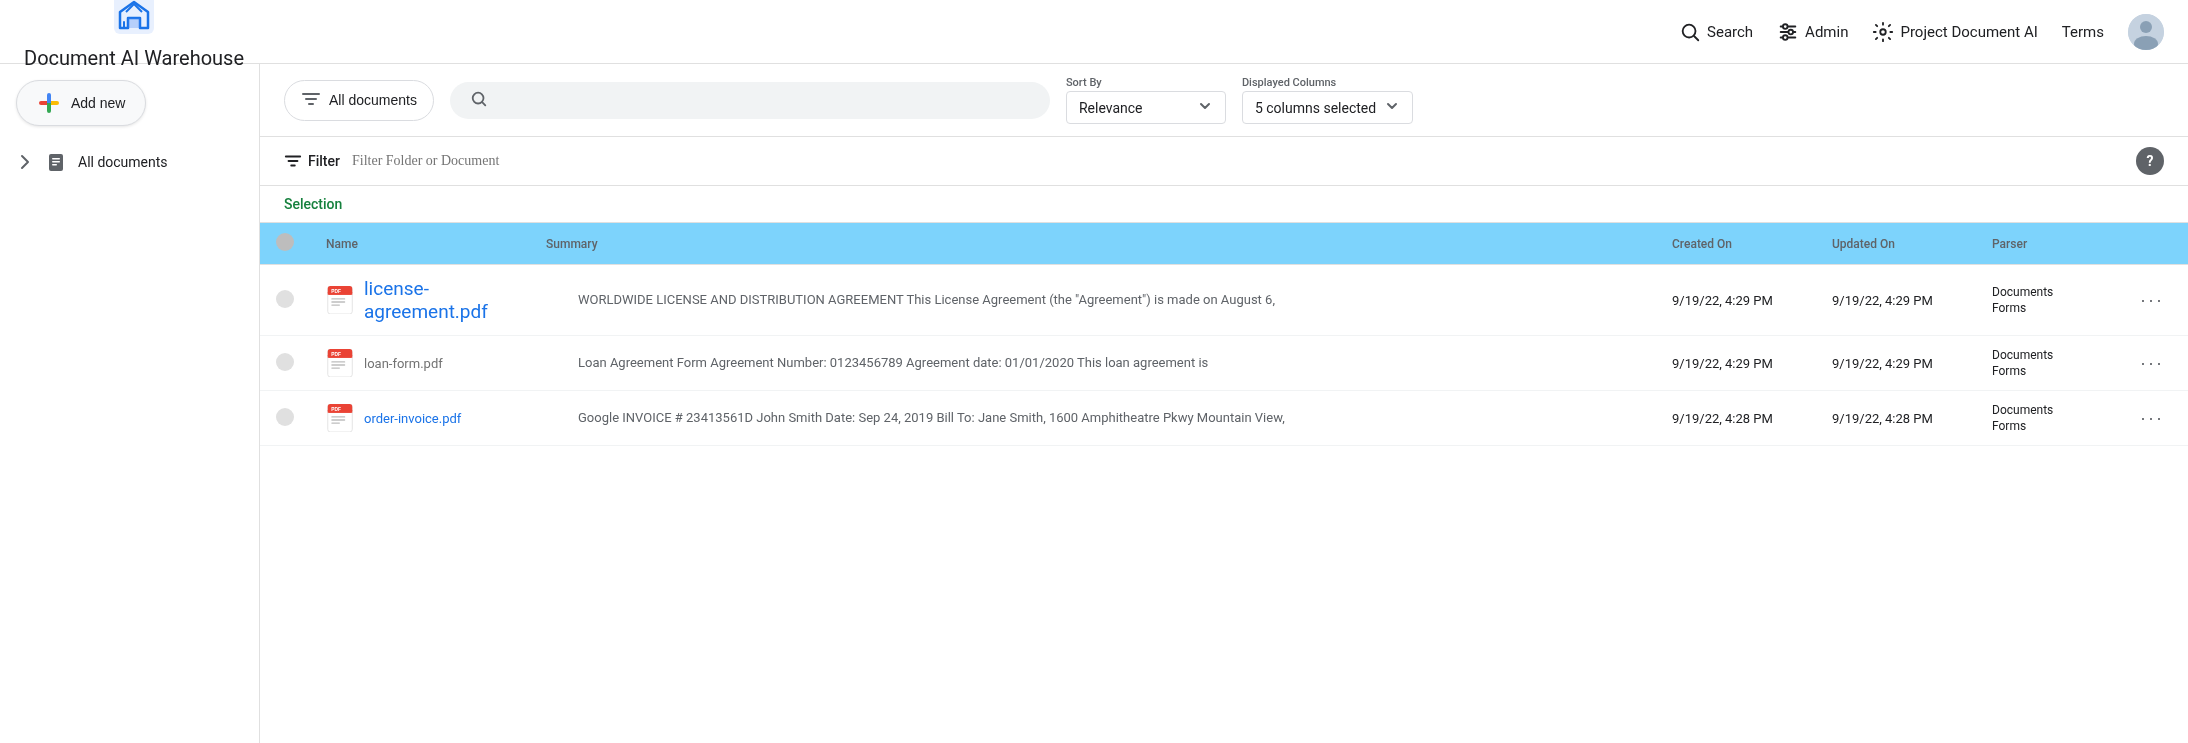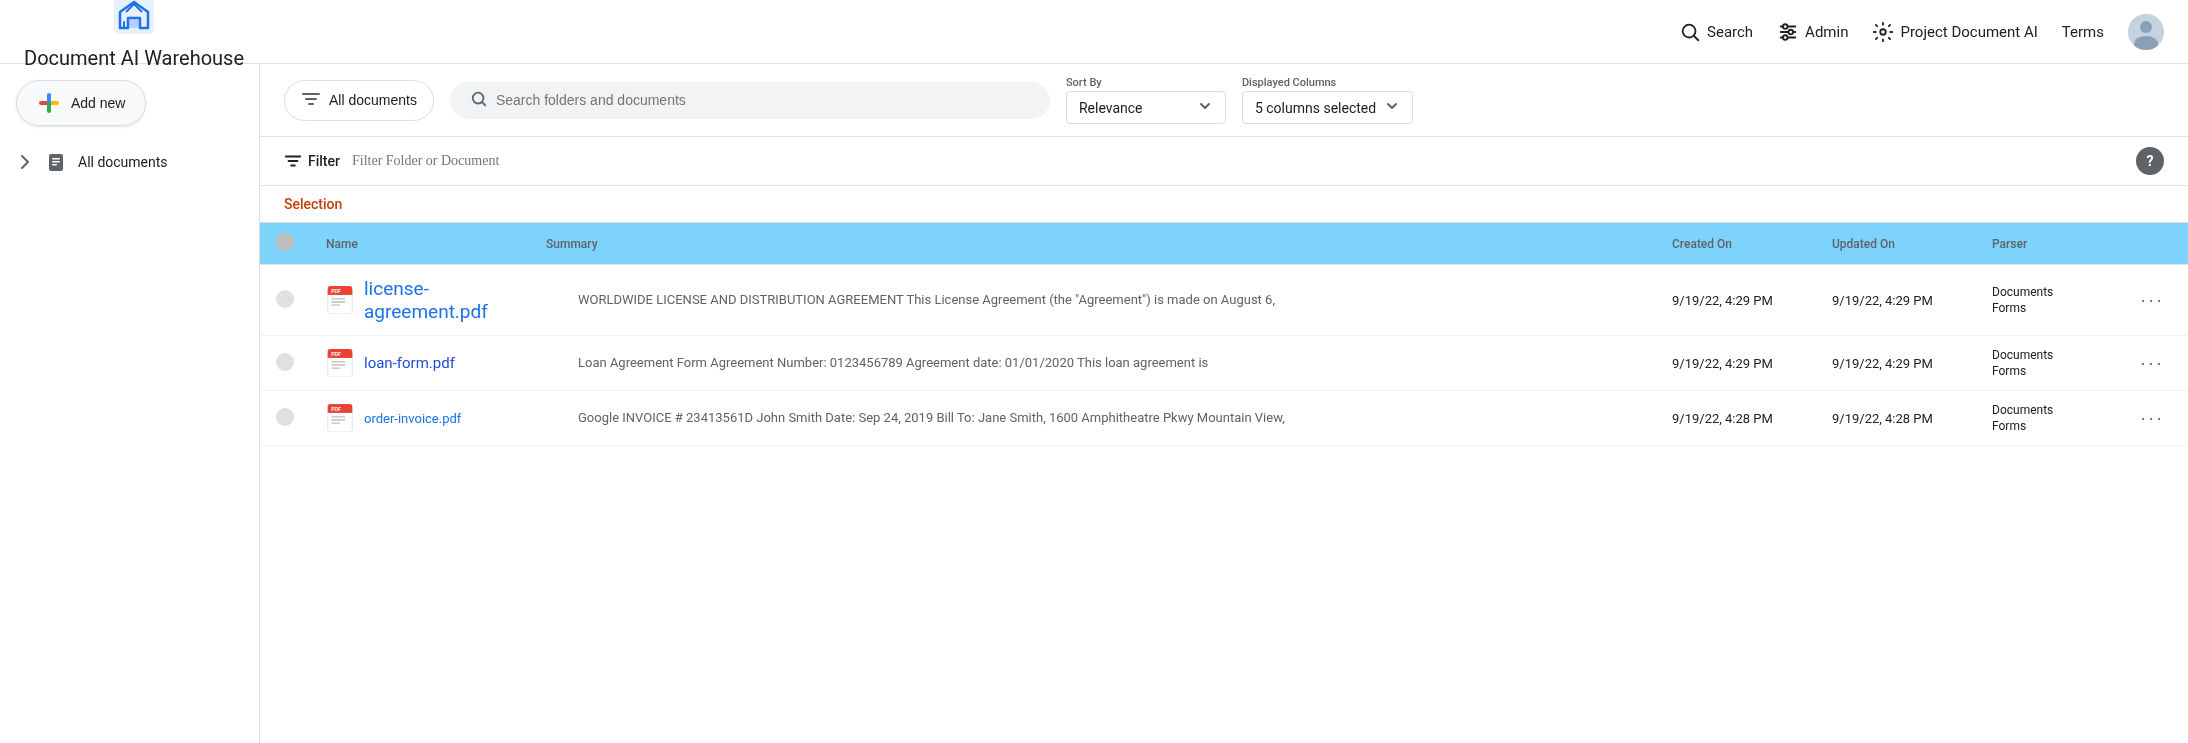--- a/index.html
+++ b/index.html
@@ -107,21 +107,21 @@
       color: #fff; display: flex; align-items: center; justify-content: center;
       cursor: pointer; font-size: 14px; font-weight: bold;
       margin-left: auto;
     }
 
     
     .selection-bar {
       padding: 10px 24px; border-bottom: 1px solid #e0e0e0;
     }
     .selection-link {
-      color: #c2410c; font-size: 14px; font-weight: 500; cursor: pointer;
+      color: #15803d; font-size: 14px; font-weight: 500; cursor: pointer;
       text-decoration: none;
       margin-top: 38px;
     }
 
     
     .doc-table { width: 100%; border-collapse: collapse; }
     .doc-table th {
       text-align: left; padding: 10px 16px;
       font-size: 12px; color: #5f6368; font-weight: 500;
       border-bottom: 1px solid #e0e0e0;
@@ -269,21 +269,20 @@
         <span>All documents</span>
       </button>
 
       <div class="search-bar">
         <span>
           <svg viewBox="0 0 20 20" width="18" height="18" fill="none" stroke="#5f6368" stroke-width="2" stroke-linecap="round">
             <circle cx="9" cy="9" r="6"></circle>
             <line x1="17" y1="17" x2="13.5" y2="13.5"></line>
           </svg>
         </span>
-        <input type="text" placeholder="Search folders and documents" style="">
       </div>
 
       <div class="sort-by-group">
         <span class="group-label">Sort By</span>
         <div class="dropdown-select">
           <span>Relevance</span>
           <span class="chevron">
             <svg viewBox="0 0 16 16" width="16" height="16" fill="none" stroke="#5f6368" stroke-width="2" stroke-linecap="round" stroke-linejoin="round">
               <polyline points="4 6 8 10 12 6"></polyline>
             </svg>
@@ -372,21 +371,21 @@
       <div class="file-name-cell">
         <svg class="pdf-icon" viewBox="0 0 28 32">
           <rect x="0" y="0" width="28" height="32" rx="3" fill="#fff" stroke="#e0e0e0" stroke-width="1"></rect>
           <rect x="0" y="0" width="28" height="10" rx="3" fill="#ea4335"></rect>
           <rect x="0" y="7" width="28" height="3" fill="#ea4335"></rect>
           <text x="4" y="8.5" font-size="5.5" font-weight="bold" fill="#fff" font-family="Arial">PDF</text>
           <rect x="4" y="14" width="16" height="1.5" rx="0.75" fill="#bdbdbd"></rect>
           <rect x="4" y="17.5" width="16" height="1.5" rx="0.75" fill="#bdbdbd"></rect>
           <rect x="4" y="21" width="10" height="1.5" rx="0.75" fill="#bdbdbd"></rect>
         </svg>
-        <span style="cursor:pointer;color:#1d4ed8;font-size:15px;">loan-form.pdf</span>
+        <span style="cursor:pointer;color:#737373;font-size:13px;">loan-form.pdf</span>
       </div>
             </td>
             <td class="col-summary"><span class="summary-text">Loan Agreement Form Agreement Number: 0123456789 Agreement date: 01/01/2020 This loan agreement is</span></td>
             <td class="col-created"><span>9/19/22, 4:29 PM</span></td>
             <td class="col-updated"><span>9/19/22, 4:29 PM</span></td>
             <td class="col-parser">
               <div class="parser-cell">
       <span class="parser-tag">Documents</span>
                 <span class="parser-tag">Forms</span>
     </div>

